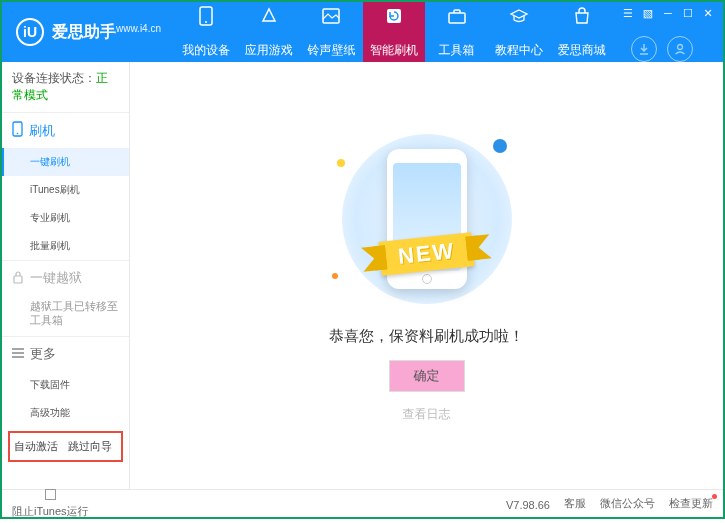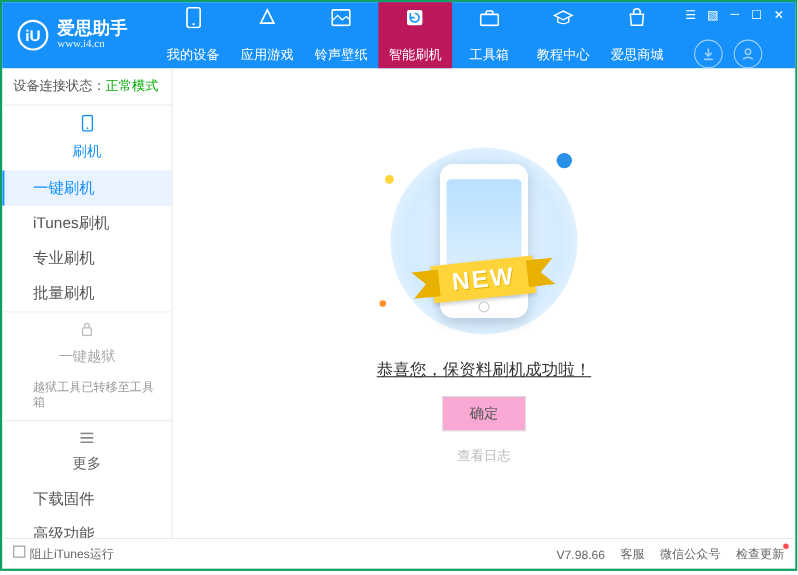--- a/index.html
+++ b/index.html
@@ -2,44 +2,44 @@
 <html><head>
 <meta charset="utf-8">
 <style>
 * { margin: 0; padding: 0; box-sizing: border-box; }
 body { font-family: "Microsoft YaHei", Arial, sans-serif; font-size: 12px; color: #333; background: #fff; }
 .app { width: 725px; height: 519px; border: 2px solid #0f9f65; display: flex; flex-direction: column; background: #fff; }
 
 .header { background: #1691fb; color: #fff; display: flex; align-items: stretch; height: 60px; }
 .logo-block { display: flex; align-items: center; padding: 14px 14px; min-width: 140px; }
 .logo-icon { width: 28px; height: 28px; border: 2px solid #fff; border-radius: 50%; display: flex; align-items: center; justify-content: center; font-weight: bold; font-size: 14px; margin-right: 8px; }
-.logo-text { display: flex; flex-direction: column; line-height: 1.1; font-family: Liberation Serif, serif; }
+.logo-text { display: flex; flex-direction: row; line-height: 1.1; }
 .logo-title { font-size: 16px; font-weight: bold; }
 .logo-sub { font-size: 10px; opacity: 0.9; }
 
 .nav { display: flex; flex: 1; }
 .nav-item { flex: 1; display: flex; flex-direction: column; align-items: center; justify-content: center; cursor: pointer; font-size: 12px; gap: 16px; }
 .nav-item.active { background: #be185d; }
 .nav-icon { width: 20px; height: 20px; display: flex; align-items: center; justify-content: center; }
 
 .header-right { display: flex; align-items: flex-start; padding: 4px 8px; gap: 6px; }
 .sys-btn { width: 14px; height: 14px; cursor: pointer; display: flex; align-items: center; justify-content: center; font-size: 11px; }
 .header-circles { display: flex; align-items: center; gap: 10px; padding-right: 12px; align-self: center; }
 .circle-btn { width: 26px; height: 26px; border: 1.5px solid #9cd0ff; border-radius: 50%; display: flex; align-items: center; justify-content: center; cursor: pointer; }
 
 .body { flex: 1; display: flex; overflow: hidden; }
 
-.sidebar { width: 155px; border-right: 1px solid #e8e8e8; display: flex; flex-direction: column; }
+.sidebar { width: 128px; border-right: 1px solid #e8e8e8; display: flex; flex-direction: column; }
 .conn-status { padding: 8px 10px; font-size: 12px; color: #555; border-bottom: 1px solid #eee; }
 .conn-status .val { color: #0a0; }
 .side-section { border-bottom: 1px solid #eee; }
-.side-head { display: flex; align-items: center; padding: 8px 10px; color: #1691fb; font-size: 13px; gap: 6px; flex-direction: column; }
+.side-head { display: flex; align-items: center; padding: 8px 10px; color: #1691fb; font-size: 13px; gap: 6px; }
 .side-head.gray { color: #aaa; }
 .side-items { }
-.side-item { padding: 7px 10px 7px 28px; font-size: 14px; color: #555; cursor: pointer; }
+.side-item { padding: 7px 10px 7px 28px; font-size: 10px; color: #555; cursor: pointer; }
 .side-item.active { background: #e8f3ff; color: #1691fb; border-left: 2px solid #1691fb; padding-left: 26px; }
 .side-item.note { color: #999; font-size: 11px; line-height: 1.3; padding-top: 4px; padding-bottom: 8px; cursor: default; }
 
 .checks-box { border: 2px solid #e74c3c; margin: 4px 6px; padding: 6px 4px; display: flex; gap: 10px; align-items: center; }
 .chk { display: flex; align-items: center; gap: 3px; font-size: 11px; color: #444; cursor: pointer; }
 
 .main { flex: 1; display: flex; flex-direction: column; align-items: center; justify-content: center; position: relative; }
 .illus { width: 200px; height: 180px; position: relative; display: flex; align-items: center; justify-content: center; }
 .bg-circle { position: absolute; width: 170px; height: 170px; border-radius: 50%; background: radial-gradient(circle, #e6f3ff 0%, #d4ebff 60%, #fff 100%); }
 .dot { position: absolute; border-radius: 50%; }
@@ -48,26 +48,26 @@
 .dot3 { width: 6px; height: 6px; background: #ff922b; bottom: 30px; left: 5px; }
 .phone { position: relative; width: 80px; height: 140px; background: #fff; border-radius: 12px; box-shadow: 0 4px 12px rgba(0,0,0,0.15); z-index: 2; }
 .phone-screen { position: absolute; top: 14px; left: 6px; right: 6px; bottom: 18px; background: linear-gradient(180deg, #b8e0ff, #e6f3ff); border-radius: 4px; }
 .phone-btn { position: absolute; bottom: 5px; left: 50%; transform: translateX(-50%); width: 10px; height: 10px; border: 1px solid #ccc; border-radius: 50%; }
 .ribbon { position: absolute; z-index: 3; bottom: 38px; transform: rotate(-6deg); }
 .ribbon-body { background: #ffd43b; color: #fff; font-weight: bold; font-size: 22px; padding: 4px 18px; letter-spacing: 2px; position: relative; box-shadow: 0 2px 4px rgba(0,0,0,0.2); text-shadow: 1px 1px 0 #e8b000; }
 .ribbon-body::before, .ribbon-body::after { content: ""; position: absolute; top: 4px; border: 12px solid #e8b000; }
 .ribbon-body::before { left: -18px; border-left-color: transparent; }
 .ribbon-body::after { right: -18px; border-right-color: transparent; }
 
-.success-msg { margin-top: 18px; font-size: 15px; color: #333; text-decoration: underline; }
+.success-msg { margin-top: 18px; font-size: 15px; color: #333; }
 .ok-btn { margin-top: 14px; border: 1px solid #ddd; background: #f9a8d4; padding: 6px 24px; font-size: 13px; color: #555; cursor: pointer; }
 .log-link { margin-top: 14px; font-size: 12px; color: #bbb; cursor: pointer; }
 
 .footer { height: 28px; border-top: 1px solid #e8e8e8; display: flex; align-items: center; padding: 0 10px; font-size: 11px; color: #666; }
-.footer-left { display: flex; align-items: flex-start; gap: 4px; cursor: pointer; }
+.footer-left { display: flex; align-items: center; gap: 4px; cursor: pointer; flex-direction: column; }
 .footer-box { width: 11px; height: 11px; border: 1px solid #999; }
 .footer-right { margin-left: auto; display: flex; align-items: flex-end; gap: 14px; }
 .footer-right span { cursor: pointer; }
 .bell-badge { position: relative; }
 .bell-badge::after { content: ""; position: absolute; top: -2px; right: -4px; width: 5px; height: 5px; background: #ff4d4f; border-radius: 50%; }
 </style>
 </head>
 <body>
 
 <div class="app">

